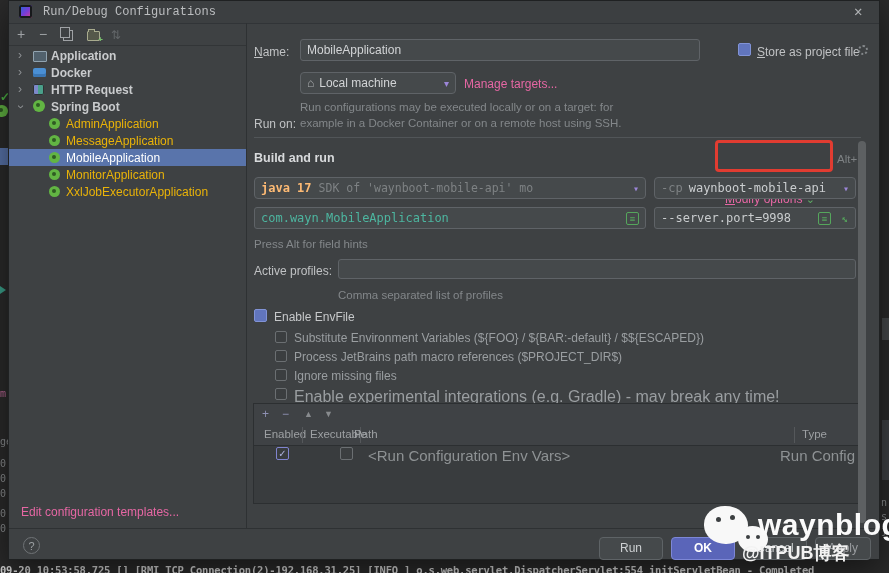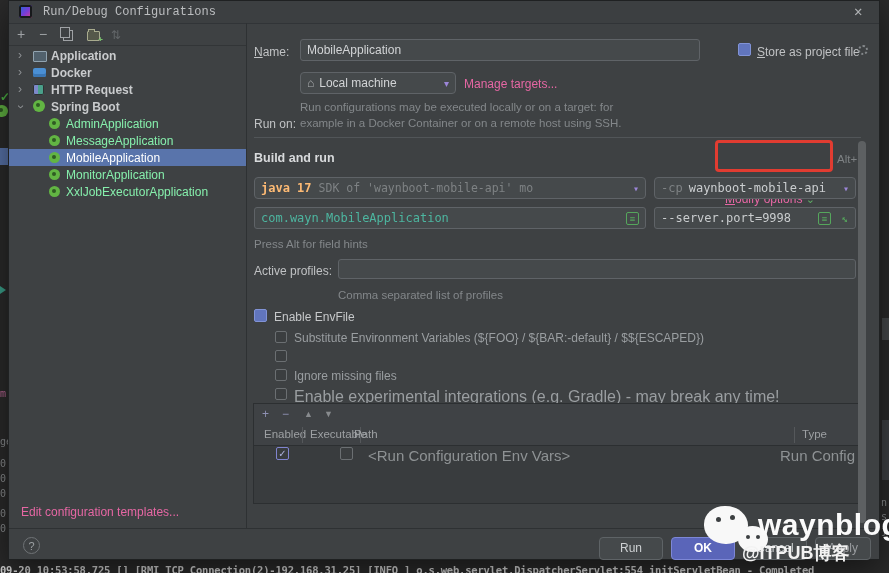--- a/index.html
+++ b/index.html
@@ -35,21 +35,21 @@
   .ico-folder{position:absolute;left:78px;top:8px;width:11px;height:8px;border:1px solid #a8ab8e;border-radius:1px;background:#55584a;}
   .ico-folder::before{content:"";position:absolute;left:0;top:-3px;width:5px;height:2px;border:1px solid #a8ab8e;border-bottom:none;background:#55584a;}
   .ico-folder::after{content:"+";position:absolute;right:-4px;bottom:-4px;font-size:8px;color:#79be6e;font-weight:bold;}
   .vsep{position:absolute;left:237px;top:22px;width:1px;height:505px;background:#2e3133;}
 
   .titem{position:absolute;left:0;width:237px;height:17px;cursor:pointer;}
   .titem.sel{background:#5974ab;}
   .chev{position:absolute;left:9px;top:1px;font-size:12px;color:#8d9093;}
   .chev.open{transform:rotate(90deg);transform-origin:50% 55%;display:inline-block;}
   .tlabel{position:absolute;top:2px;font-size:12px;font-weight:bold;color:#c9cbcd;white-space:nowrap;}
-  .tlabel.child{font-weight:normal;color:#86efac;}
+  .tlabel.child{font-weight:normal;color:#eab308;}
   .titem.sel .tlabel{color:#ffffff;}
 
   .ico-app{position:absolute;left:24px;top:4px;width:12px;height:9px;border:1px solid #91a3b0;border-radius:1px;background:#51616d;}
   .ico-docker{position:absolute;left:24px;top:4px;width:13px;height:9px;border-radius:2px;background:#4a8fd4;box-shadow:inset 0 -3px 0 #3a76b4;}
   .ico-http{position:absolute;left:24px;top:3px;width:11px;height:11px;background:
     linear-gradient(90deg,#7d88c9 50%,#4aa08a 50%);border-radius:2px;box-shadow:inset 0 0 0 1px #2e3133;}
   .leaf{position:absolute;width:12px;height:12px;border-radius:50%;background:#62b543;}
   .leaf::after{content:"";position:absolute;left:3px;top:3px;width:4px;height:4px;border-radius:50%;background:#2f5c23;}
   .leaf.small{width:11px;height:11px;}
 
@@ -257,20 +257,21 @@
   <div class="label" style="left:245px;top:263px;">Active profiles:</div>
   <input class="txt" style="left: 329px; top: 258px; width: 518px; height: 20px;" readonly="" value="">
   <div class="hint" style="left:329px;top:288px;">Comma separated list of profiles</div>
 
   <div class="cb filled" style="left:245px;top:308px;"></div>
   <div class="label" style="left:265px;top:309px;color:#c6c8ca;">Enable EnvFile</div>
 
   <div class="cb empty" style="left:266px;top:330px;width:12px;height:12px;"></div>
   <div class="hint" style="left:285px;top:330px;font-size:12px;color:#9a9ea1;">Substitute Environment Variables (${FOO} / ${BAR:-default} / $${ESCAPED})</div>
   <div class="cb empty" style="left:266px;top:349px;width:12px;height:12px;"></div>
+  <div class="hint" style="left:285px;top:349px;font-size:12px;color:#9a9ea1;">Process JetBrains path macro references ($PROJECT_DIR$)</div>
   <div class="cb empty" style="left:266px;top:368px;width:12px;height:12px;"></div>
   <div class="hint" style="left:285px;top:368px;font-size:12px;color:#9a9ea1;">Ignore missing files</div>
   <div class="cb empty" style="left:266px;top:387px;width:12px;height:12px;"></div>
   <div class="hint" style="left:285px;top:387px;font-size:16px;color:#9a9ea1;">Enable experimental integrations (e.g. Gradle) - may break any time!</div>
 
   <div class="etable">
     <div class="etoolbar">
       <span class="eticon" style="left:8px;">+</span>
       <span class="eticon" style="left:28px;">−</span>
       <span class="eticon" style="left:50px;font-size:9px;top:5px;color:#888b8e;">▲</span>

